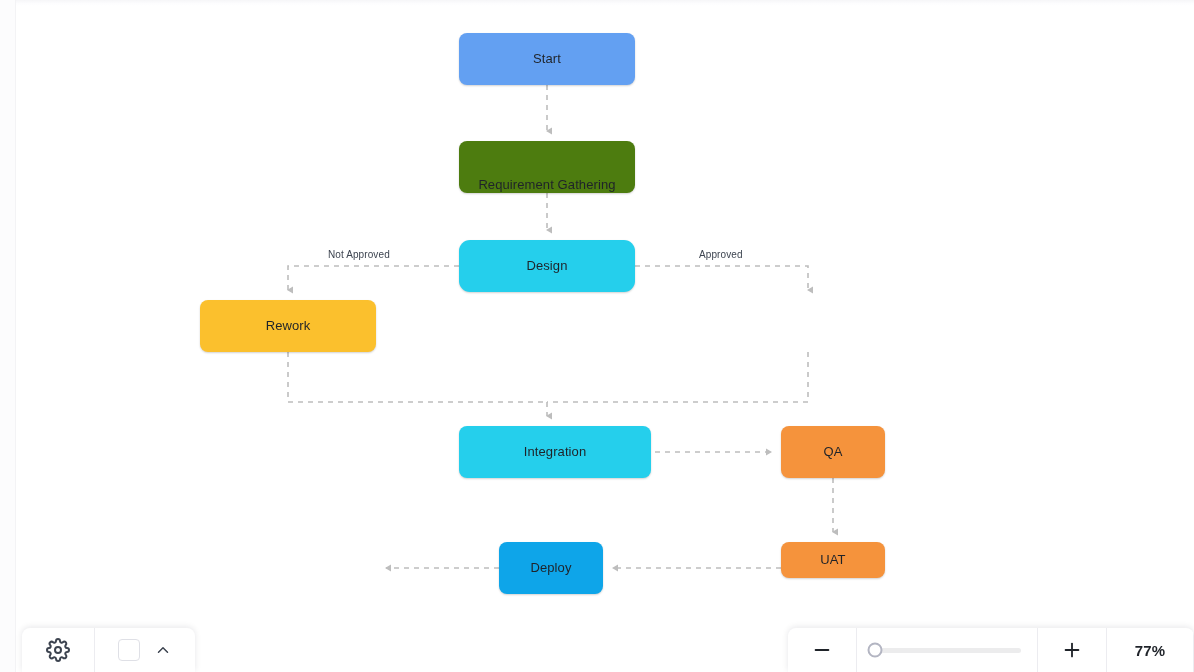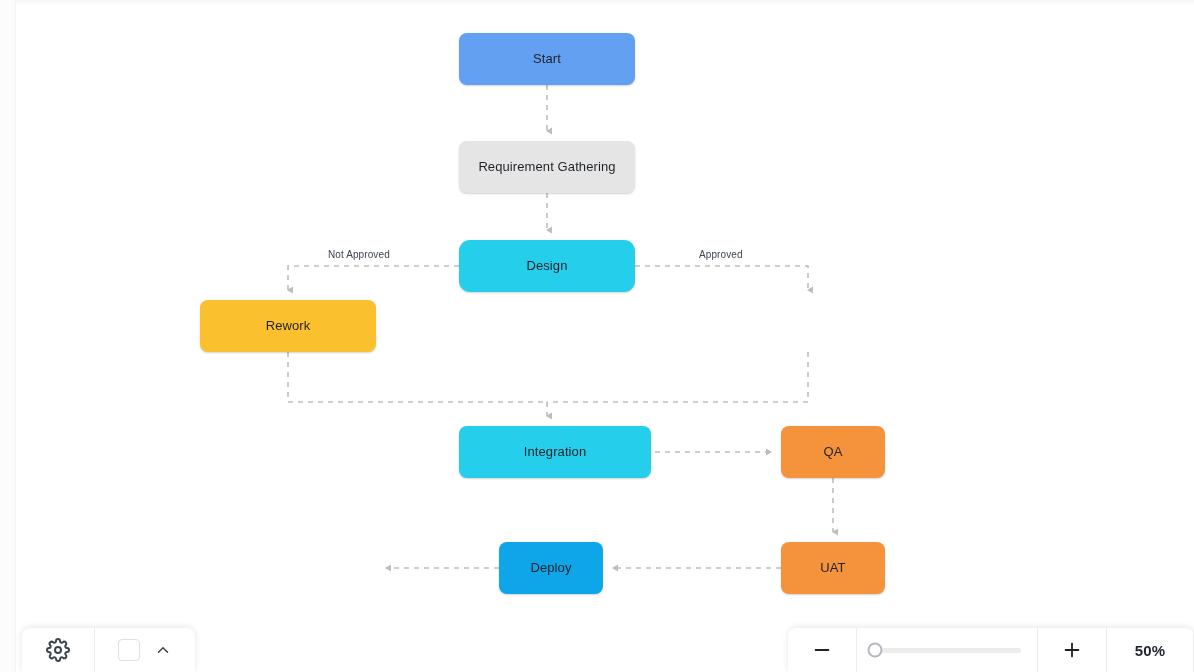--- a/index.html
+++ b/index.html
@@ -213,42 +213,42 @@
         <path d="M483,562 L370,562" marker-end="url(#ah-left)"></path>
       </g>
     </svg>
 
     <div id="node-layer">
 
       <div class="node" style="left:443px; top:27px; width:176px; height:52px; background:#63A0F2;">
         <span class="node-label">Start</span>
       </div>
 
-      <div class="node" style="left:443px; top:135px; width:176px; height:52px; background:#e5e5e5;">
+      <div class="node" style="left:443px; top:135px; width:176px; height:52px; background:#4d7c0f;align-items:flex-end;">
         <span class="node-label">Requirement Gathering</span>
       </div>
 
       <div class="node" style="left:443px; top:234px; width:176px; height:52px; background:#25CFEC;border-radius:11px;">
         <span class="node-label">Design</span>
       </div>
 
       <div class="node" style="left:184px; top:294px; width:176px; height:52px; background:#FBC02D;">
         <span class="node-label">Rework</span>
       </div>
 
 
       <div class="node" style="left:443px; top:420px; width:192px; height:52px; background:#25CFEC;">
         <span class="node-label">Integration</span>
       </div>
 
       <div class="node" style="left:765px; top:420px; width:104px; height:52px; background:#F5933C;">
         <span class="node-label">QA</span>
       </div>
 
-      <div class="node" style="left:765px; top:536px; width:104px; height:52px; background:#F5933C;">
+      <div class="node" style="left:765px; top:536px; width:104px; height:36px; background:#F5933C;">
         <span class="node-label">UAT</span>
       </div>
 
       <div class="node" style="left:483px; top:536px; width:104px; height:52px; background:#0ea5e9;">
         <span class="node-label">Deploy</span>
       </div>
 
 
       <div class="edge-label" style="left:308px; top:243px;">Not Approved</div>
 
@@ -298,20 +298,20 @@
     <div class="tb-btn">
       <svg class="glyph" width="22" height="22" viewBox="0 0 24 24" fill="none" stroke="#1f2329" stroke-width="2" stroke-linecap="round">
         <line x1="12" y1="5" x2="12" y2="19"></line>
         <line x1="5" y1="12" x2="19" y2="12"></line>
       </svg>
     </div>
 
     <div class="tb-sep"></div>
 
     <div class="tb-btn" style="min-width:86px;">
-      <span class="zoom-text">50%</span>
+      <span class="zoom-text">77%</span>
     </div>
 
     <div class="tb-sep"></div>
 
   </div>
 
 </div>
 
 </body></html>

